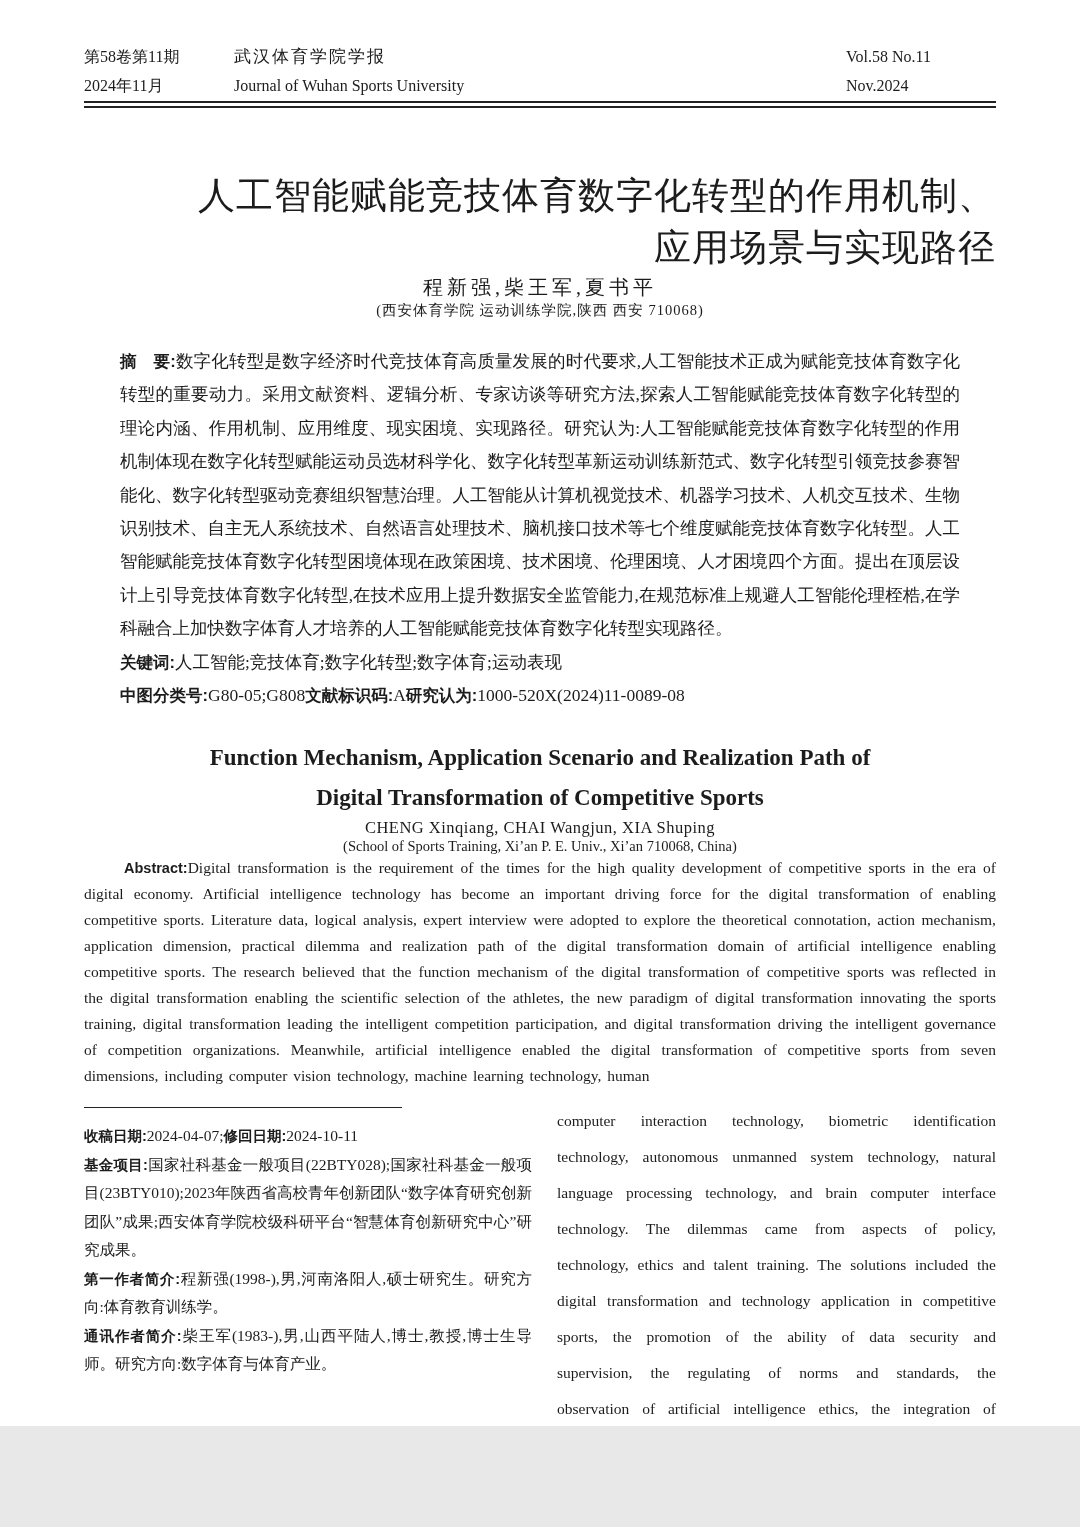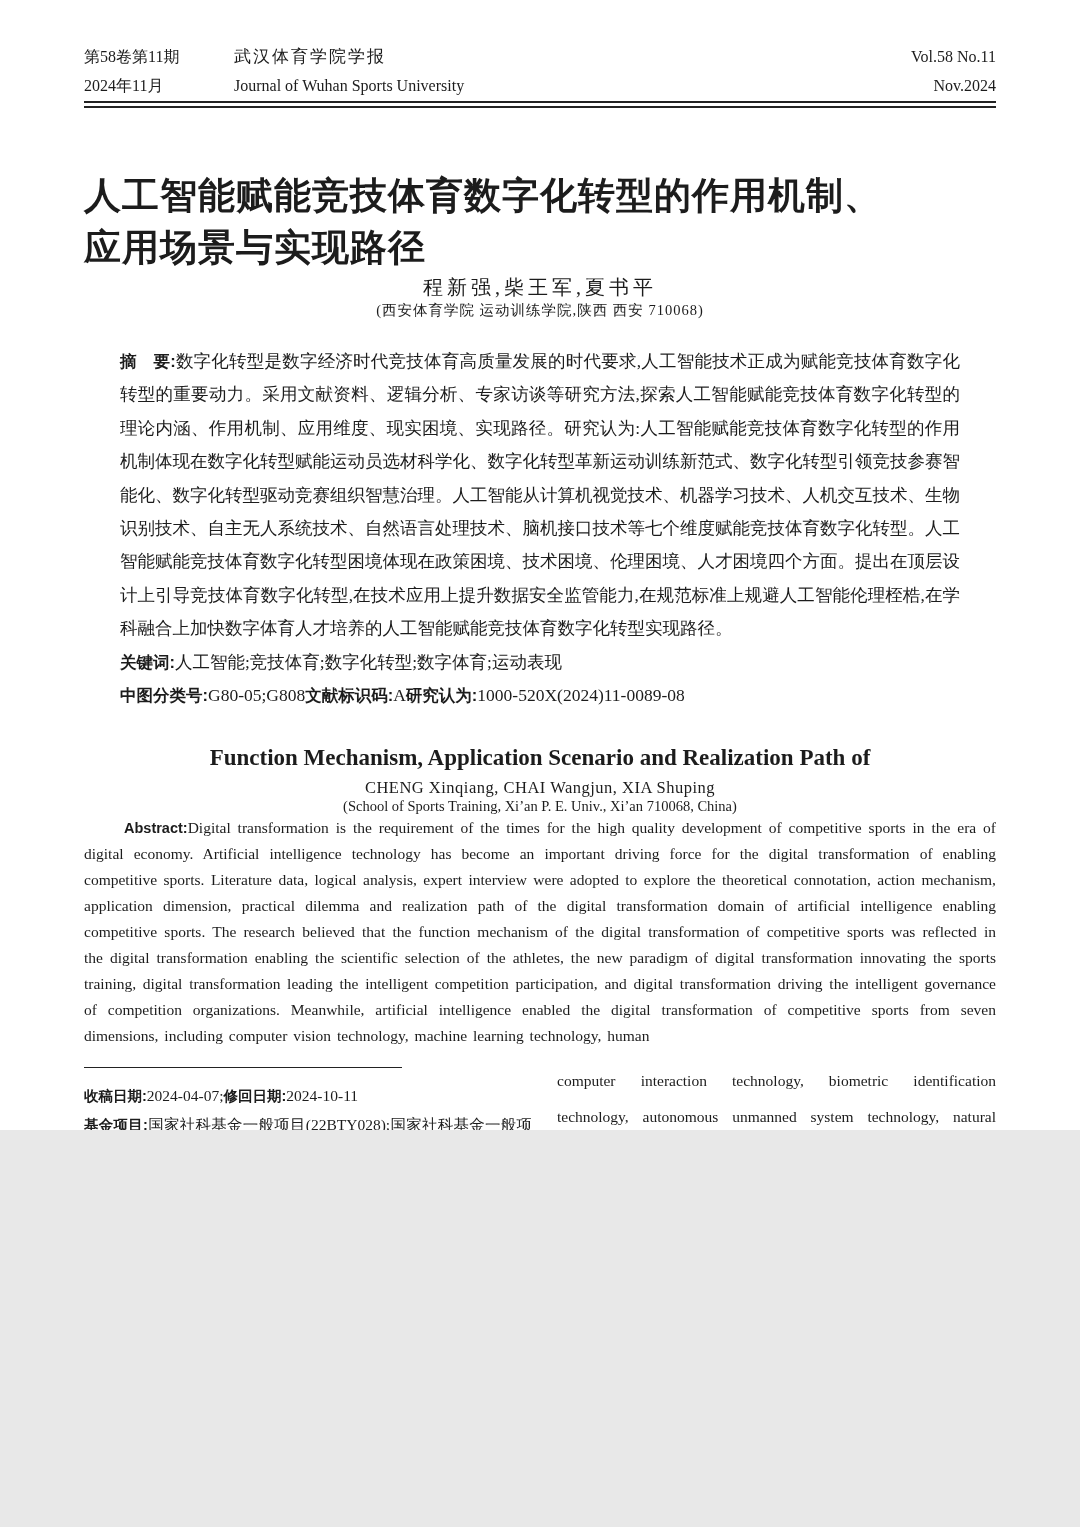--- a/index.html
+++ b/index.html
@@ -1,59 +1,59 @@
 <!DOCTYPE html>
 <html><head>
 <meta charset="utf-8">
 <style>
   html, body { margin: 0; padding: 0; background: #e8e8e8; }
   .page {
     position: relative;
     width: 1080px;
-    height: 1130px;
+    height: 1426px;
     margin: 0 auto;
     background: #ffffff;
     color: #1c1c1c;
     font-family: "Liberation Serif", "DejaVu Serif", serif;
     overflow: hidden;
   }
 
   
   .header {
     position: absolute;
     top: 42px; left: 84px; right: 84px;
     display: flex;
     justify-content: space-between;
     align-items: flex-start;
     font-size: 16px;
     line-height: 29px;
   }
   .header-left  { text-align: left;  min-width: 150px; }
-  .header-right { text-align: right; min-width: 150px; }
+  .header-right { min-width: 150px; }
   .header-center { flex: 1; text-align: left; }
   .jn-cn { font-size: 17px; letter-spacing: 2px; }
 
   .header-rule {
     position: absolute;
     top: 101px; left: 84px; right: 84px;
     height: 3px;
     border-top: 2px solid #222;
     border-bottom: 2px solid #222;
   }
 
   
   .content { position: absolute; top: 170px; left: 84px; right: 84px; }
   .content p { margin: 0; }
 
   .title-cn {
     margin: 0;
-    text-align: left;
+    text-align: right;
     font-size: 37px;
     line-height: 52px;
-    font-weight: 700;
+    font-weight: 400;
     letter-spacing: 1px;
   }
   .title-cn span { display: block; }
 
   .authors-cn {
     margin-top: 26px;
     text-align: center;
     font-size: 20px;
     letter-spacing: 4px;
   }
@@ -180,36 +180,40 @@
       <p class="keywords-cn">
         <b>关键词:</b><span>人工智能;竞技体育;数字化转型;数字体育;运动表现</span>
       </p>
       <p class="clc-line">
         <span class="clc-item"><b>中图分类号:</b><span>G80-05;G808</span></span><span class="clc-item"><b>文献标识码:</b><span>A</span></span><span class="clc-item"><b>研究认为:</b><span>1000-520X(2024)11-0089-08</span></span>
       </p>
     </div>
 
     <h2 class="title-en">
       <span>Function Mechanism, Application Scenario and Realization Path of</span>
+      <span>Digital Transformation of Competitive Sports</span>
     </h2>
     <p class="authors-en">CHENG Xinqiang, CHAI Wangjun, XIA Shuping</p>
     <p class="affil-en">(School of Sports Training, Xi’an P. E. Univ., Xi’an 710068, China)</p>
 
     <p class="abstract-en">
       <b>Abstract:</b><span>Digital transformation is the requirement of the times for the high quality development of competitive sports in the era of digital economy. Artificial intelligence technology has become an important driving force for the digital transformation of enabling competitive sports. Literature data, logical analysis, expert interview were adopted to explore the theoretical connotation, action mechanism, application dimension, practical dilemma and realization path of the digital transformation domain of artificial intelligence enabling competitive sports. The research believed that the function mechanism of the digital transformation of competitive sports was reflected in the digital transformation enabling the scientific selection of the athletes, the new paradigm of digital transformation innovating the sports training, digital transformation leading the intelligent competition participation, and digital transformation driving the intelligent governance of competition organizations. Meanwhile, artificial intelligence enabled the digital transformation of competitive sports from seven dimensions, including computer vision technology, machine learning technology, human</span>
     </p>
 
     <div class="bottom-row">
       <div class="footnote">
         <div class="footnote-rule"></div>
         <p class="fn-line">
           <b>收稿日期:</b><span>2024-04-07;</span><b>修回日期:</b><span>2024-10-11</span>
         </p>
         <p class="fn-line">
           <b>基金项目:</b><span>国家社科基金一般项目(22BTY028);国家社科基金一般项目(23BTY010);2023年陕西省高校青年创新团队“数字体育研究创新团队”成果;西安体育学院校级科研平台“智慧体育创新研究中心”研究成果。</span>
+        </p>
+        <p class="fn-line">
+          <b>第一作者简介:</b><span>程新强(1998-),男,河南洛阳人,硕士研究生。研究方向:体育教育训练学。</span>
         </p>
         <p class="fn-line">
           <b>通讯作者简介:</b><span>柴王军(1983-),男,山西平陆人,博士,教授,博士生导师。研究方向:数字体育与体育产业。</span>
         </p>
       </div>
       <div class="abstract-en-cont">
         <p>computer interaction technology, biometric identification technology, autonomous unmanned system technology, natural language processing technology, and brain computer interface technology. The dilemmas came from aspects of policy, technology, ethics and talent training. The solutions included the digital transformation and technology application in competitive sports, the promotion of the ability of data security and supervision, the regulating of norms and standards, the observation of artificial intelligence ethics, the integration of different</p>
       </div>
     </div>
 

